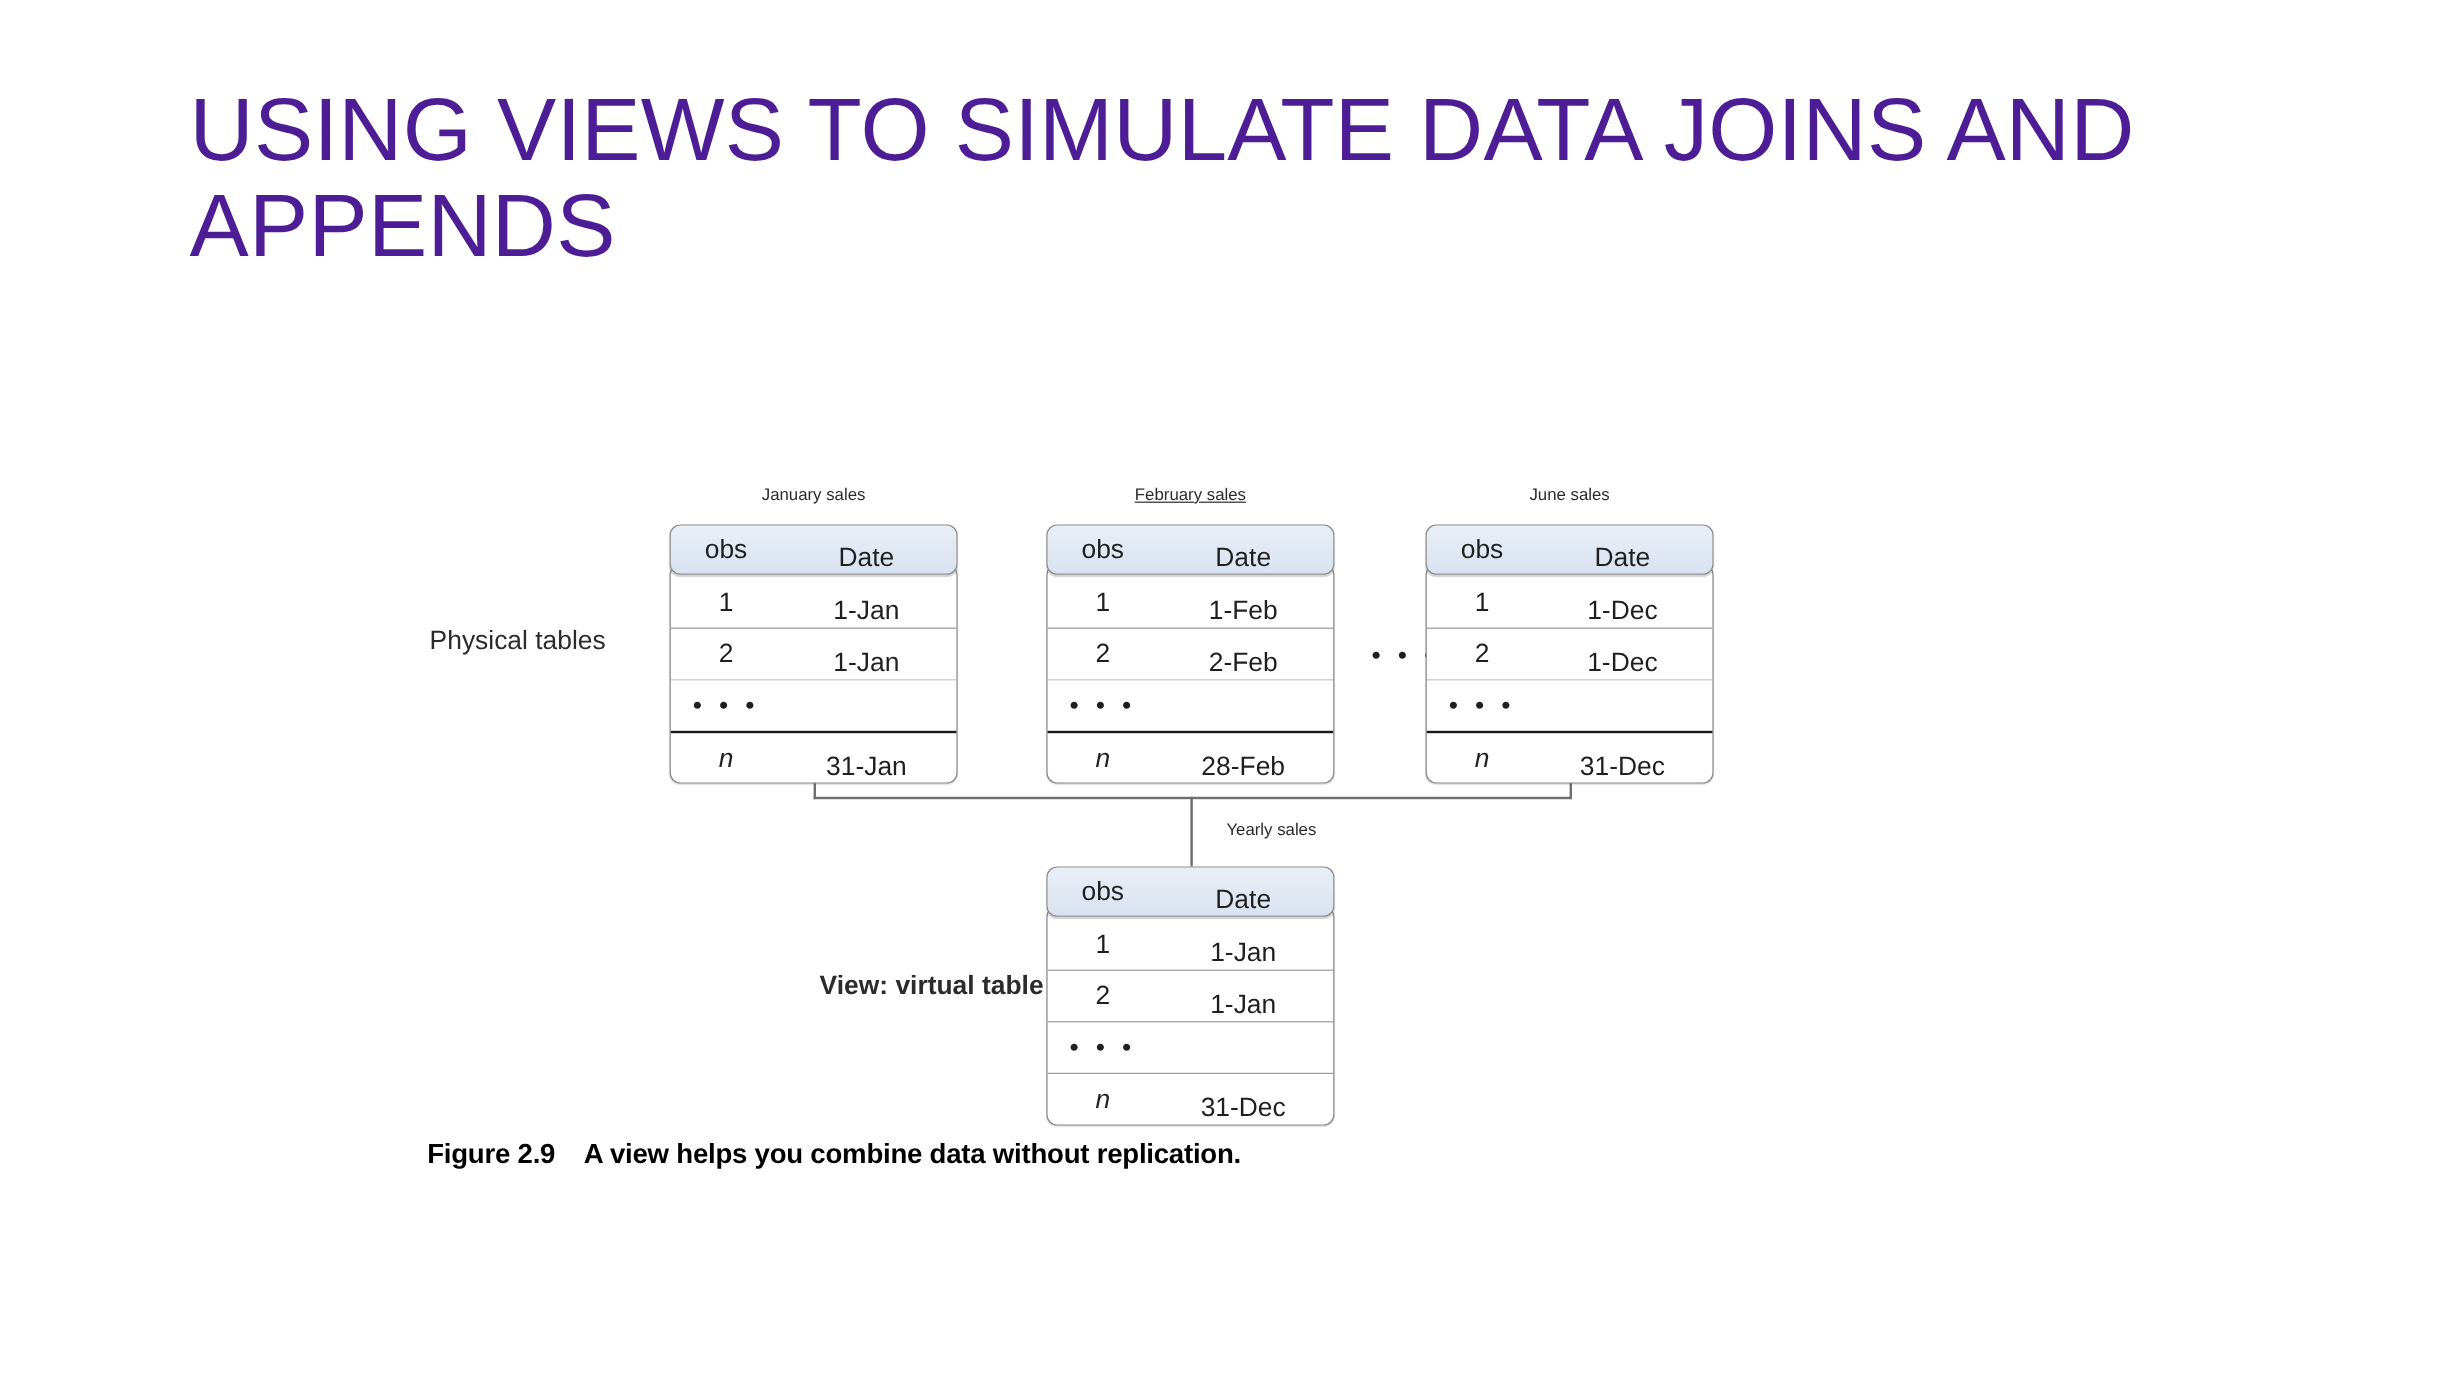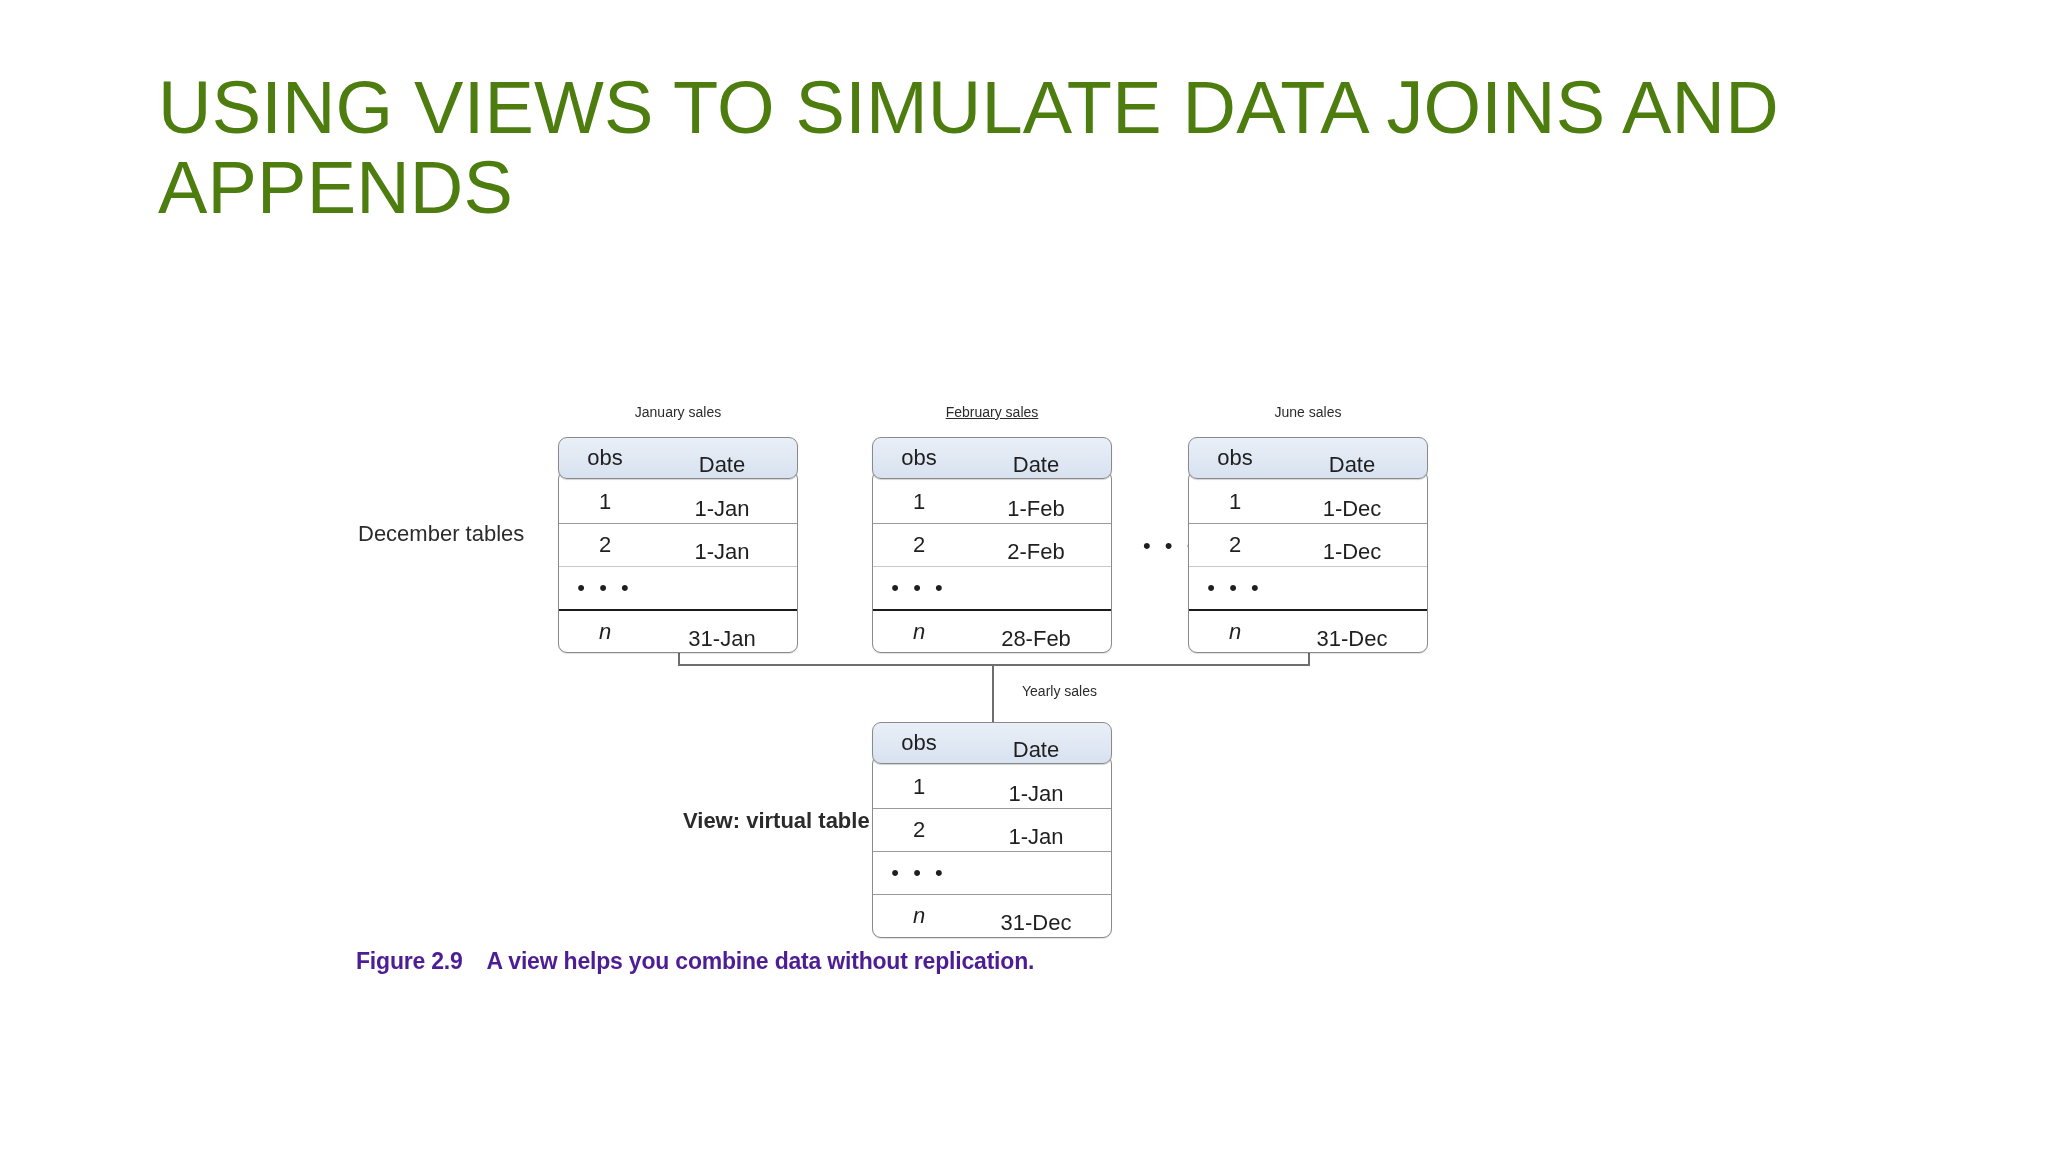--- a/index.html
+++ b/index.html
@@ -19,21 +19,21 @@
   
   #slide-title {
     position: absolute;
     left: 158px;
     top: 68px;
     width: 1760px;
     font-size: 74px;
     line-height: 1.08;
     font-weight: 400;
     letter-spacing: 0.2px;
-    color: #4d7c0f;
+    color: #4c1d95;
     white-space: pre-wrap;
   }
 
   
   #figure {
     position: absolute;
     left: 0;
     top: 0;
     width: 2048px;
     height: 1152px;
@@ -145,33 +145,33 @@
   }
 
   
   #fig-caption {
     position: absolute;
     left: 356px;
     top: 948px;
     font-family: "Liberation Sans", sans-serif;
     font-size: 23px;
     font-weight: bold;
-    color: #4c1d95;
+    color: #000000;
     white-space: pre;
     letter-spacing: -0.2px;
   }
 </style>
 </head>
 <body>
 
 <div id="slide-title">USING VIEWS TO SIMULATE DATA JOINS AND APPENDS</div>
 
 <div id="figure">
 
-  <div class="fig-label" style="left:358px; top:521px;">December tables</div>
+  <div class="fig-label" style="left:358px; top:521px;">Physical tables</div>
 
   <div class="fig-label" style="left:683px; top:808px;font-weight:bold;">View: virtual table</div>
 
   <div class="table-caption" style="left:558px; top:404px; width:240px;">January sales</div>
 
   <div class="dtable" style="left:558px; top:437px;">
     <div class="hdr">
       <span class="cell-obs">obs</span>
       <span class="cell-date">Date</span>
     </div>

